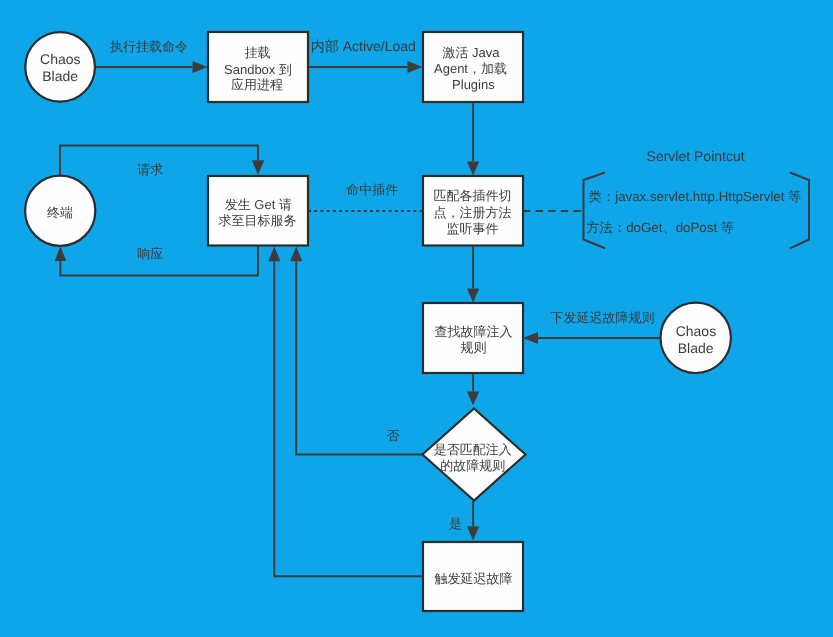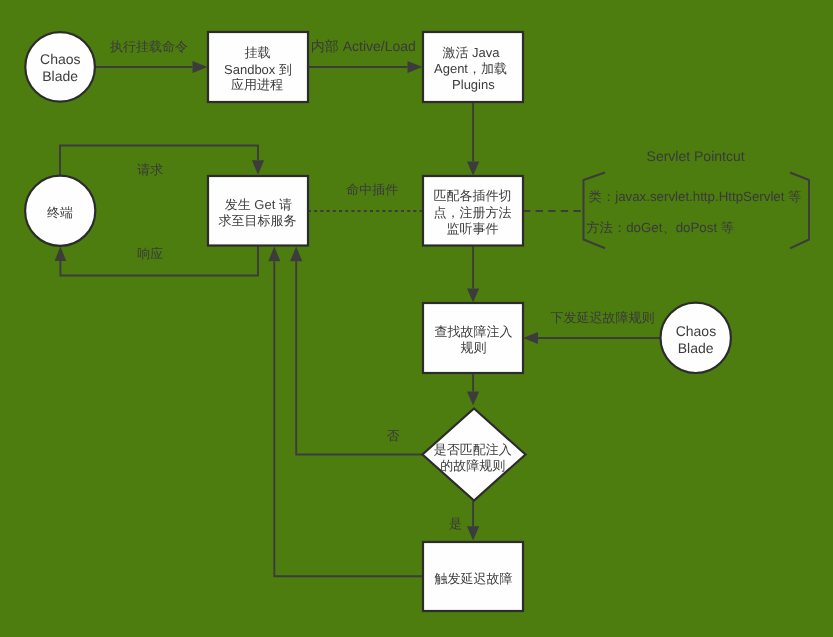--- a/index.html
+++ b/index.html
@@ -1,20 +1,20 @@
 <!DOCTYPE html>
 <html><head>
 <meta charset="utf-8">
 <title>ChaosBlade Java Agent Servlet Delay Flow</title>
 <style>
   html,body{margin:0;padding:0;background:#000;}
   body{width:833px;height:637px;overflow:hidden;
        font-family:"Liberation Sans","DejaVu Sans",sans-serif;
        -webkit-font-smoothing:antialiased;}
-  #stage{position:relative;width:833px;height:637px;background:#4d7c0f;}
+  #stage{position:relative;width:833px;height:637px;background:#0ea5e9;}
   svg#diagram{position:absolute;left:0;top:0;width:833px;height:637px;display:block;}
   .node-shape{fill:#fefefe;stroke:#2c2c2c;stroke-width:2.2;}
   .edge{stroke:#3c3c3c;stroke-width:1.9;fill:none;}
   .edge-dash-fine{stroke:#3c3c3c;stroke-width:1.9;fill:none;stroke-dasharray:3 3.2;}
   .edge-dash-coarse{stroke:#3c3c3c;stroke-width:1.9;fill:none;stroke-dasharray:7.4 5.2;}
   .arrowfill{fill:#3c3c3c;}
   .bracket{stroke:#3c3c3c;stroke-width:2;fill:none;stroke-linejoin:miter;}
   text{fill:#3a3a3a;text-rendering:geometricPrecision;}
   svg#diagram{transform:translateZ(0);}
   .node-text,.node-text-en{fill:#3c3c3c;}

